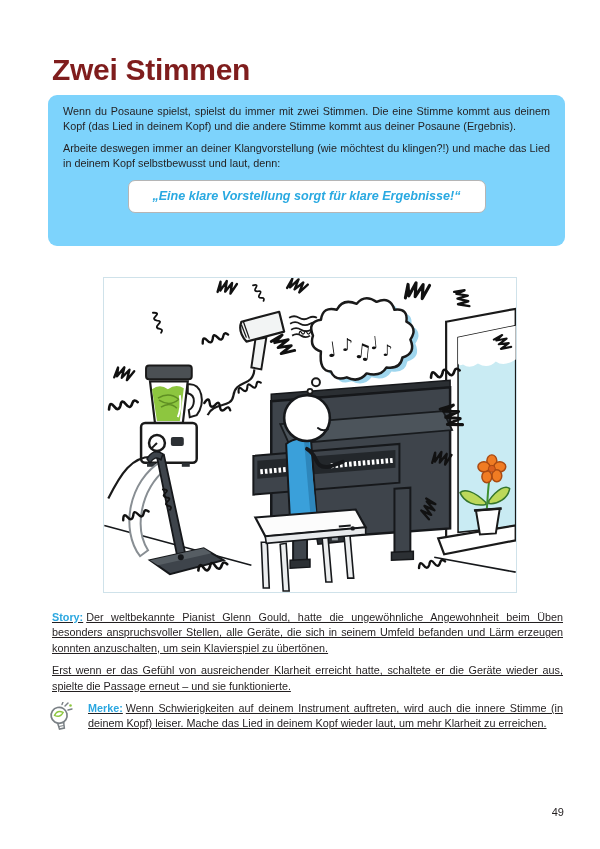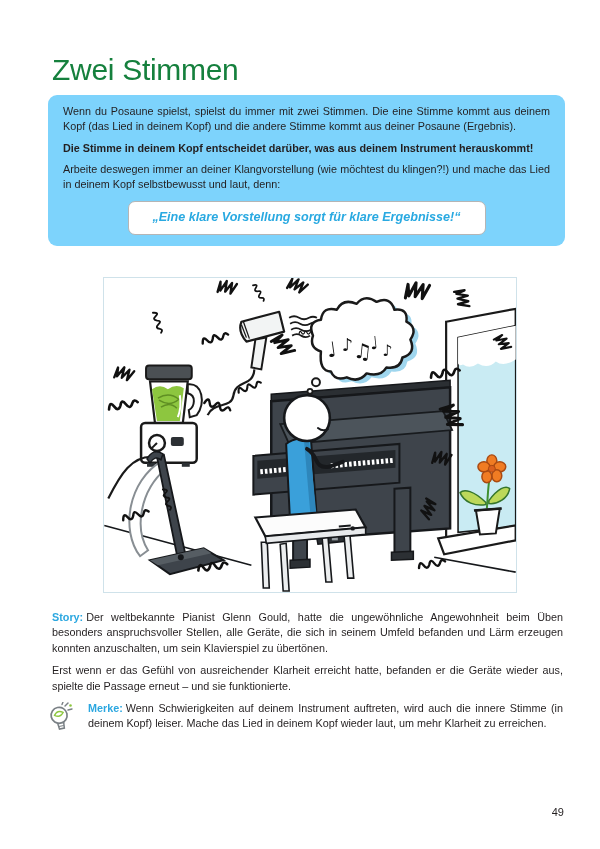--- a/index.html
+++ b/index.html
@@ -1,54 +1,53 @@
 <!DOCTYPE html>
 <html lang="de"><head>
 <meta charset="utf-8">
 <style>
   html,body{margin:0;padding:0;background:#ffffff;}
   .page{position:relative;width:600px;height:849px;background:#fff;overflow:hidden;
         font-family:"Liberation Sans",sans-serif;color:#231f20;}
-  .title{position:absolute;left:52px;top:33px;font-size:30px;font-weight:400;
-         color:#15803d;letter-spacing:-0.3px;}
+  .title{position:absolute;left:52px;top:33px;font-size:30px;font-weight:700;
+         color:#7f1d1d;letter-spacing:-0.3px;}
   
   .intro{position:absolute;left:48px;top:95px;width:517px;height:151px;
          background:#7dd3fc;border-radius:9px;box-sizing:border-box;
          padding:9px 15px 10px 15px;font-size:10.8px;line-height:15.3px;}
   .intro p{margin:0 0 6px 0;text-align:justify;}
   .intro p.bold{font-weight:bold;}
   .quotebox{width:358px;margin:9px auto 0 auto;background:#fff;
             border:1.6px solid #b5b5b5;border-radius:7px;text-align:center;
             padding:8px 6px;box-sizing:border-box;}
   .quote-text{color:#29a9e1;font-weight:bold;font-style:italic;font-size:12.6px;line-height:15px;}
   
   .figure{position:absolute;left:103px;top:277px;width:414px;height:316px;
           border:1px solid #cfe2ea;box-sizing:border-box;background:#fff;}
   .figure svg{display:block;width:412px;height:314px;}
   .noise{stroke:#111;stroke-width:2.4;fill:none;stroke-linecap:round;stroke-linejoin:round;}
   .note-glyph{font-family:"DejaVu Sans",sans-serif;fill:#111;}
   
-  .story{position:absolute;left:52px;top:610px;width:511px;font-size:10.8px;line-height:15.4px;}
+  .story{position:absolute;left:52px;top:610px;width:511px;font-size:10.8px;line-height:15.4px;text-decoration:underline;}
   .story p{margin:0 0 7px 0;text-align:justify;}
   .label{color:#2ba7e0;font-weight:bold;margin-right:3px;}
   .merke-row{display:flex;gap:14px;margin-top:2px;margin-left:-4px;}
   .bulb{flex:0 0 26px;width:26px;margin-top:1px;}
   .merke-text{flex:1;text-align:justify;}
   .pagenum{position:absolute;right:36px;top:806px;font-size:11px;color:#231f20;margin-left:40px;}
 </style>
 </head>
 <body>
 
 <div class="page">
 
   <h1 class="title">Zwei Stimmen</h1>
 
   <div class="intro">
     <p>Wenn du Posaune spielst, spielst du immer mit zwei Stimmen. Die eine Stimme kommt aus deinem Kopf (das Lied in deinem Kopf) und die andere Stimme kommt aus deiner Posaune (Ergebnis).</p>
-    <p class="bold">Die Stimme in deinem Kopf entscheidet darüber, was aus deinem Instrument herauskommt!</p>
     <p>Arbeite deswegen immer an deiner Klangvorstellung (wie möchtest du klingen?!) und mache das Lied in deinem Kopf selbstbewusst und laut, denn:</p>
     <div class="quotebox">
       <span class="quote-text">„Eine klare Vorstellung sorgt für klare Ergebnisse!“</span>
     </div>
   </div>
 
   <div class="figure">
     <svg viewBox="0 0 414 316" aria-hidden="true">
       <defs>
         <path id="zz" d="M0,0 L7,-8 L3,0 L13,-6 L7,3 L17,-2 L11,7 L21,1"></path>
@@ -192,21 +191,21 @@
         <use href="#zz" class="noise" transform="translate(330,186) rotate(-25)"></use>
         <use href="#zz" class="noise" transform="translate(324,222) rotate(80)"></use>
         <use href="#ww" class="noise" transform="translate(316,288) rotate(-10)"></use>
         <use href="#zz" class="noise" transform="translate(392,62) rotate(20) scale(0.9)"></use>
       </g>
     </svg>
   </div>
 
   <div class="story">
     <p><span class="label">Story:</span><span>Der weltbekannte Pianist Glenn Gould, hatte die ungewöhnliche Angewohnheit beim Üben besonders anspruchsvoller Stellen, alle Geräte, die sich in seinem Umfeld befanden und Lärm erzeugen konnten anzuschalten, um sein Klavierspiel zu übertönen.</span></p>
-    <p>Erst wenn er das Gefühl von ausreichender Klarheit erreicht hatte, befanden er die Geräte wieder aus, spielte die Passage erneut – und sie funktionierte.</p>
+    <p>Erst wenn er das Gefühl von ausreichender Klarheit erreicht hatte, schaltete er die Geräte wieder aus, spielte die Passage erneut – und sie funktionierte.</p>
 
     <div class="merke-row">
       <svg class="bulb" viewBox="0 0 26 30" aria-hidden="true">
         <g stroke="#7a8085" stroke-width="1.4" stroke-linecap="round">
           <path d="M17,4 L20,1" fill="none"></path>
           <path d="M20,8 L24,7" fill="none"></path>
           <path d="M14,2.5 L15,0" fill="none"></path>
         </g>
         <circle cx="22.5" cy="3.5" r="1.3" fill="#8dc63f"></circle>
         <g transform="rotate(-12 13 15)">

